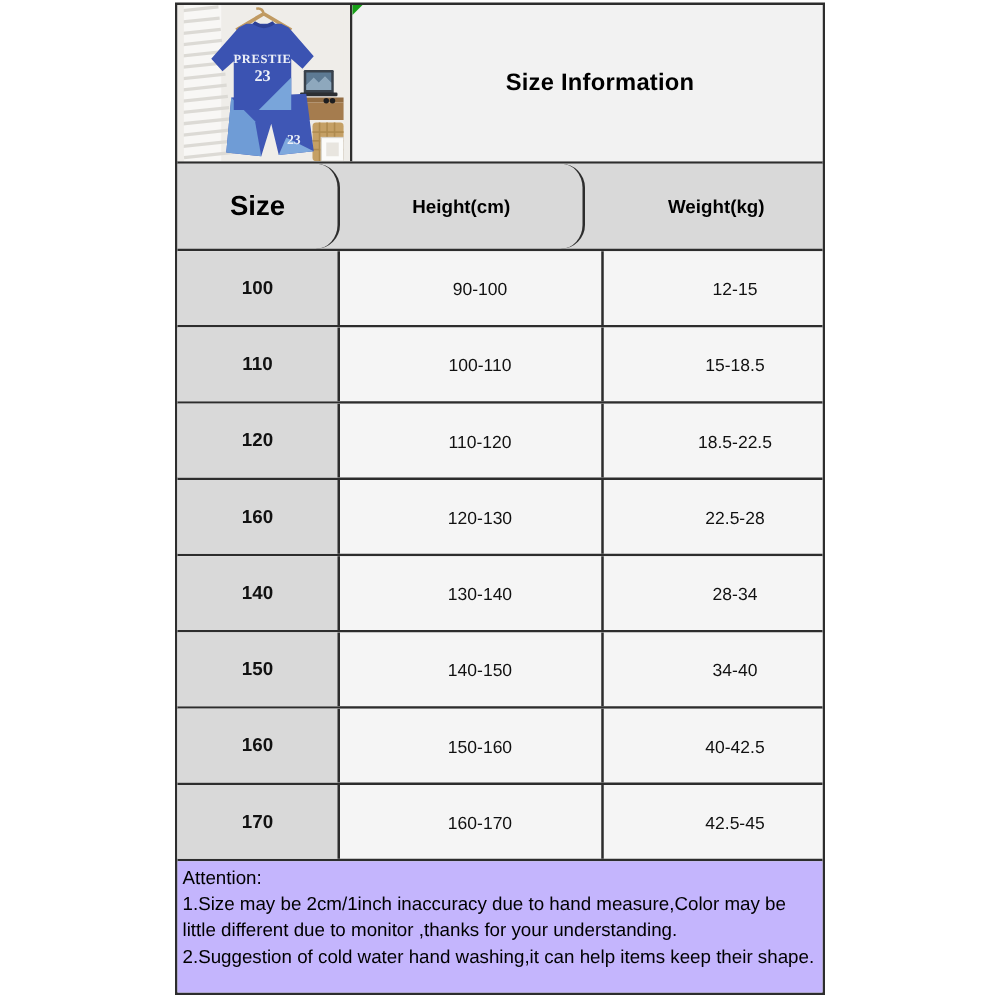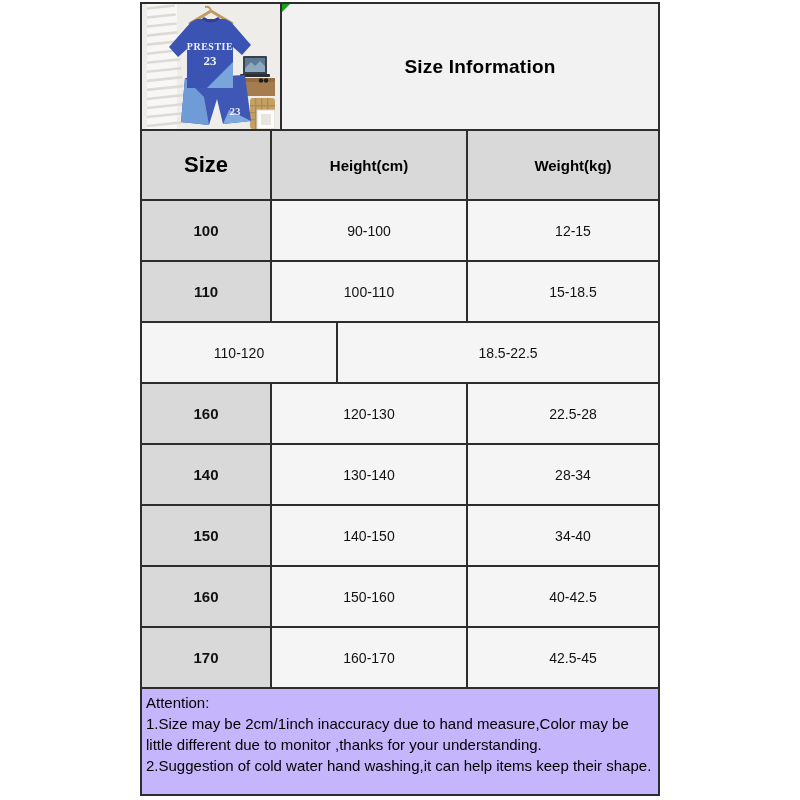--- a/index.html
+++ b/index.html
@@ -29,26 +29,26 @@
   .photo-cell svg { display:block; }
   .title-cell { flex:1; background:#f2f2f2; position:relative; }
   .title-text { font-size:19px; font-weight:bold; color:#000000; letter-spacing:0.2px; }
   .corner-marker {
     position:absolute; top:0; left:0; width:0; height:0;
     border-top:8px solid #18a018; border-right:8px solid transparent;
   }
 
   
   .header-row { height:70px; background:#d9d9d9; }
-  .header-row .cell { font-weight:bold; color:#000000; }
+  .header-row .cell { font-weight:bold; color:#000000;border-radius:19px; }
   .header-row .col-size { font-size:22px; }
   .header-row .col-height, .header-row .col-weight { font-size:15px; }
 
   
-  .data-row { height:61px; background:#f5f5f5; font-size:14px; }
+  .data-row { height:61px; background:#f5f5f5; font-size:14px;gap:15px; }
   .data-row .col-size { background:#d9d9d9; font-weight:bold; font-size:15px; }
 
   
   .attention {
     min-height:105px; background:#c4b5fd; padding:3px 4px 6px 4px;
     font-size:15px; line-height:1.4; color:#000000;
   }
   .attention p { margin:0; }
 
   
@@ -152,20 +152,21 @@
     <div class="cell col-size">100</div>
     <div class="cell col-height">90-100</div>
     <div class="cell col-weight">12-15</div>
   </div>
   <div class="row data-row">
     <div class="cell col-size">110</div>
     <div class="cell col-height">100-110</div>
     <div class="cell col-weight">15-18.5</div>
   </div>
   <div class="row data-row">
+    <div class="cell col-size">120</div>
     <div class="cell col-height">110-120</div>
     <div class="cell col-weight">18.5-22.5</div>
   </div>
   <div class="row data-row">
     <div class="cell col-size">160</div>
     <div class="cell col-height">120-130</div>
     <div class="cell col-weight">22.5-28</div>
   </div>
   <div class="row data-row">
     <div class="cell col-size">140</div>

